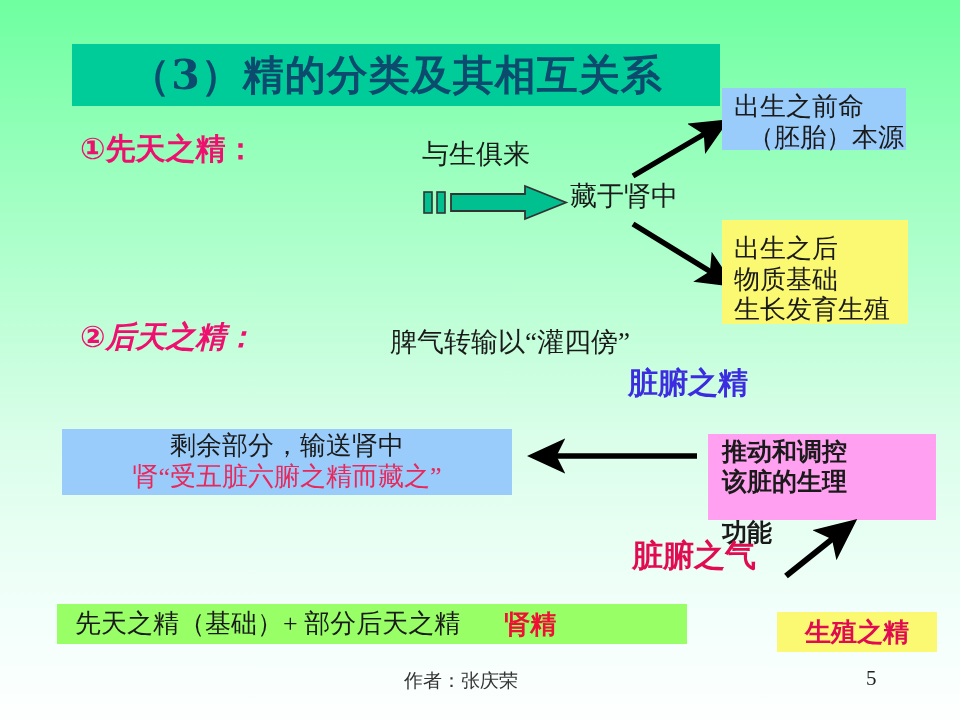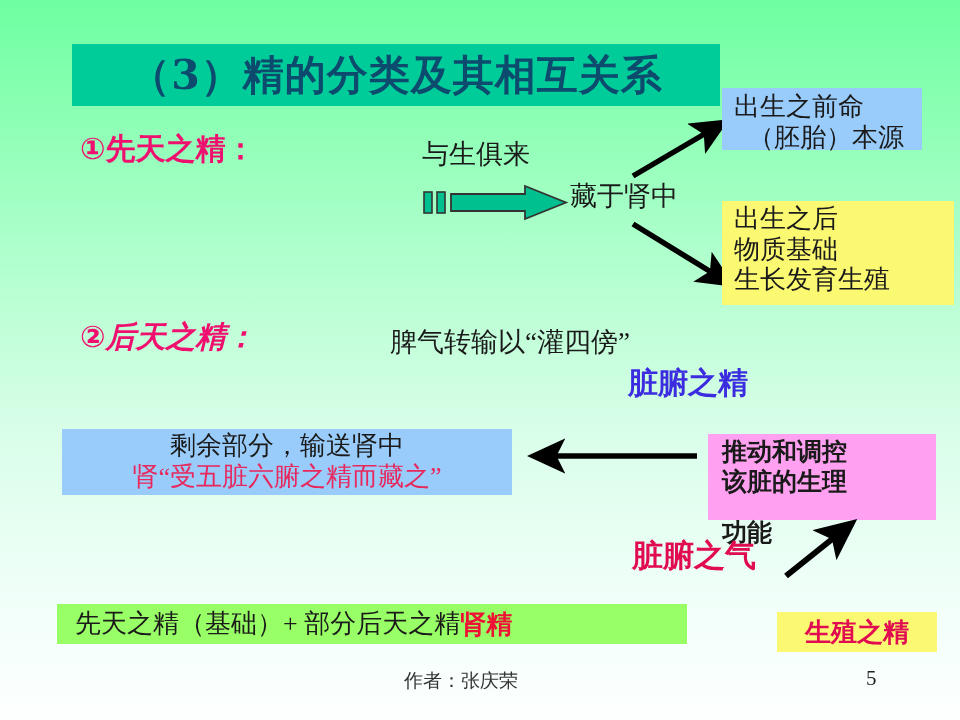--- a/index.html
+++ b/index.html
@@ -141,26 +141,26 @@
     <svg width="110" height="72" viewBox="0 0 110 72">
       <defs>
         <marker id="ah2" markerWidth="7" markerHeight="7" refX="4.6" refY="3.2" orient="auto">
           <path d="M0,0 L7,3.2 L0,6.4 L1.6,3.2 Z" fill="#000000"></path>
         </marker>
       </defs>
       <line x1="3" y1="6" x2="94" y2="62" stroke="#000000" stroke-width="5.5" marker-end="url(#ah2)"></line>
     </svg>
   </div>
 
-  <div class="abs box box-blue" style="left:722px; top:88px; width:200px; height:62px; padding:4px 0 0 12px;">
+  <div class="abs box box-blue" style="left:722px; top:88px; width:184px; height:62px; padding:4px 0 0 12px;">
     <div class="box-line">出生之前命</div>
     <div class="box-line" style="padding-left:14px;">（胚胎）本源</div>
   </div>
 
-  <div class="abs box box-yellow" style="left:722px; top:201px; width:232px; height:104px; padding:3px 0 0 12px;">
+  <div class="abs box box-yellow" style="left:722px; top:220px; width:186px; height:104px; padding:14px 0 0 12px;">
     <div class="box-line">出生之后</div>
     <div class="box-line">物质基础</div>
     <div class="box-line">生长发育生殖</div>
   </div>
 
   <div class="abs section-head" style="left:80px; top:322px;font-style:italic;">②后天之精：</div>
 
   <div class="abs body-text" style="left:390px; top:327px;">脾气转输以“灌四傍”</div>
 
 
@@ -194,21 +194,21 @@
     <svg width="80" height="62" viewBox="0 0 80 62">
       <defs>
         <marker id="ah4" markerWidth="7" markerHeight="7" refX="4.6" refY="3.2" orient="auto">
           <path d="M0,0 L7,3.2 L0,6.4 L1.6,3.2 Z" fill="#000000"></path>
         </marker>
       </defs>
       <line x1="4" y1="58" x2="64" y2="10" stroke="#000000" stroke-width="6" marker-end="url(#ah4)"></line>
     </svg>
   </div>
 
-  <div class="abs box box-green" style="left:57px; top:604px; width:630px; height:40px; display:flex; align-items:center; padding-left:18px;">
+  <div class="abs box box-green" style="left:57px; top:604px; width:630px; height:40px; display:flex; align-items:center; padding-left:18px;gap:44px;">
     <span class="box-line txt-black">先天之精（基础）+  部分后天之精</span>
     <span class="box-line heavy" style="color:#ee1133; font-size:26px;">肾精</span>
   </div>
 
   <div class="abs box box-yellow" style="left:777px; top:612px; width:160px; height:40px; display:flex; align-items:center; justify-content:center;">
     <span class="box-line heavy txt-crimson" style="font-size:26px;">生殖之精</span>
   </div>
 
   <div class="abs" id="footer-author" style="left:404px; top:668px;">作者：张庆荣</div>
   <div class="abs" id="footer-page" style="left:866px; top:666px;">5</div>

